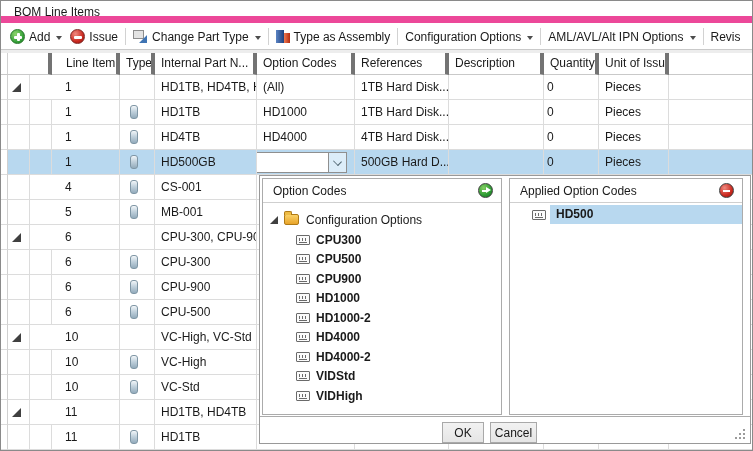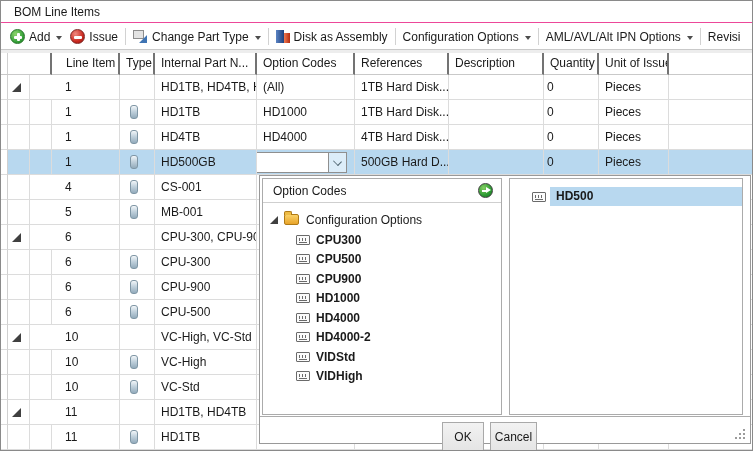--- a/index.html
+++ b/index.html
@@ -4,21 +4,21 @@
 <style>
   html,body { margin:0; padding:0; background:#fff; }
   * { box-sizing:border-box; }
   .window {
     position:relative; width:753px; height:451px;
     border:1px solid #8a8a8a; background:#fff; overflow:hidden;
     font-family:"Liberation Sans", sans-serif; font-size:12px; color:#1a1a1a;
   }
   
   .titlebar { position:absolute; left:0; top:0; right:0; height:22px; line-height:22px;
-    padding-left:13px; background:#fff; border-bottom:1px solid #ec4899; white-space:nowrap; }
+    padding-left:13px; background:#fff; border-bottom:7px solid #ec4899; white-space:nowrap; }
   
   .toolbar { position:absolute; left:0; top:23px; right:12px; height:25px; display:flex;
     align-items:center; padding-left:5px; background:#fff; overflow:hidden; }
   .tb-item { display:flex; align-items:center; gap:4px; padding:0 4px; height:22px; cursor:default; white-space:nowrap; }
   .caret { width:0; height:0; border-left:3.5px solid transparent; border-right:3.5px solid transparent;
     border-top:4px solid #4d4d4d; margin-left:2px; margin-top:2px; }
   .tb-sep { width:1px; height:17px; background:#d2d2d2; margin:0 3px; flex:none; }
   .tb-icon { flex:none; position:relative; }
   .add-icon, .delete-icon { width:15px; height:15px; border-radius:50%; }
   .add-icon { background:radial-gradient(circle at 35% 30%, #8ed46c, #3aa43c 60%, #1e7d22); border:1px solid #267528; }
@@ -31,21 +31,21 @@
   .change-part-type-icon::after  { content:""; position:absolute; right:1px; bottom:0; width:8px; height:8px; background:#3f74b3; clip-path:polygon(100% 0,100% 100%,0 100%); }
   .assembly-icon { width:14px; height:13px; }
   .assembly-icon::before { content:""; position:absolute; left:0; top:0; width:8px; height:13px; background:linear-gradient(90deg,#5b84c4,#1d3f7c); }
   .assembly-icon::after  { content:""; position:absolute; left:8px; top:3px; width:6px; height:10px; background:linear-gradient(90deg,#ef7a52,#b32b10); }
   
   .grid-strip { position:absolute; left:0; top:48px; right:0; height:4px; background:#ededed; border-top:1px solid #c9c9c9; }
   .grid { position:absolute; left:0; top:52px; width:753px; }
   .gridrow { display:grid; grid-template-columns:7px 22px 22px 68px 35px 102px 98px 94px 95px 55px 70px 85px; }
   .ghead { height:22px; }
   .ghead > div { border-bottom:1px solid #c9c9c9; line-height:21px; padding-left:6px;
-    overflow:hidden; white-space:nowrap; border-right:2px solid #737373; }
+    overflow:hidden; white-space:nowrap; border-right:4px solid #737373; }
   .ghead .h-gutter { padding:0; border-right:1px solid #d0d0d0; }
   .ghead .h-ind { grid-column:2 / span 2; padding:0; }
   .ghead .h-li { padding-left:14px; }
   .ghead .h-cust { border-right:none;margin-top:20px; }
   .grow { height:25px; }
   .grow > div { border-bottom:1px solid #dcdcdc; line-height:24px; overflow:hidden; white-space:nowrap; position:relative; }
   .gutter { border-right:1px solid #d0d0d0; }
   .ind1 { border-right:1px solid #dcdcdc; }
   .grow.lvl1 .ind2 { border-right:1px solid #dcdcdc; }
   .c-li   { padding-left:13px; border-right:1px solid #dcdcdc; }
@@ -83,25 +83,25 @@
   .tree-exp { width:0; height:0; border-bottom:8px solid #404040; border-left:8px solid transparent; margin-right:6px; flex:none; }
   .folder { width:15px; height:11px; background:linear-gradient(#fad167,#e8a42a); border:1px solid #b07a15;
     border-radius:2px; position:relative; margin-right:7px; flex:none; }
   .folder::before { content:""; position:absolute; left:-1px; top:-4px; width:6px; height:3px;
     background:#eebc45; border:1px solid #b07a15; border-bottom:none; border-radius:2px 2px 0 0; }
   .tree-item { height:19.5px; display:flex; align-items:center; padding-left:33px; font-weight:bold; gap:6px; white-space:nowrap; }
   .kbd { width:14px; height:10px; border:1px solid #6a6a6a; border-radius:1px; background:#fbfbfb; position:relative; flex:none; }
   .kbd::before { content:""; position:absolute; left:2px; top:2px; right:2px; height:3px;
     background:repeating-linear-gradient(90deg,#6a6a6a 0 1px,transparent 1px 3px); }
   .kbd::after { content:""; position:absolute; left:2px; bottom:1px; right:2px; height:1px; background:#6a6a6a; }
-  .applied-item { margin-top:9px; height:17px; display:flex; align-items:center; }
+  .applied-item { margin-top:3px; height:17px; display:flex; align-items:center; }
   .applied-item .kbd { margin-left:22px; margin-right:4px; }
   .applied-label { flex:1; height:19px; line-height:19px; background:#b8d8ef; padding-left:6px; font-weight:bold; }
   .popup-footer { position:absolute; left:0; right:0; top:240px; bottom:0; border-top:1px solid #ababab; background:#fff; }
-  .btn { position:absolute; top:5px; height:29px; background:linear-gradient(#f2f2f2,#e5e5e5);
+  .btn { position:absolute; top:5px; height:21px; background:linear-gradient(#f2f2f2,#e5e5e5);
     border:1px solid #a9a9a9; font-family:inherit; font-size:12px; color:#1a1a1a; padding:0; text-align:center; }
   .btn.ok { left:182px; width:42px; }
   .btn.cancel { left:230px; width:47px; }
   .grip { position:absolute; right:4px; bottom:3px; width:11px; height:11px; }
   .grip::after { content:""; position:absolute; left:0; top:0; width:2px; height:2px; background:transparent;
     box-shadow:8px 0 #9b9b9b, 8px 4px #9b9b9b, 4px 4px #9b9b9b, 8px 8px #9b9b9b, 4px 8px #9b9b9b, 0 8px #9b9b9b; }
 </style>
 </head>
 <body>
 
@@ -123,21 +123,21 @@
   </div>
 <span class="tb-sep"></span>
   <div class="tb-item">
     <span class="tb-icon change-part-type-icon"></span>
     <span class="tb-label">Change Part Type</span>
     <span class="caret"></span>
   </div>
 <span class="tb-sep"></span>
   <div class="tb-item">
     <span class="tb-icon assembly-icon"></span>
-    <span class="tb-label">Disk as Assembly</span>
+    <span class="tb-label">Type as Assembly</span>
 
   </div>
 <span class="tb-sep"></span>
   <div class="tb-item">
 
     <span class="tb-label">Configuration Options</span>
     <span class="caret"></span>
   </div>
 <span class="tb-sep"></span>
   <div class="tb-item">
@@ -486,20 +486,24 @@
   <div class="tree-item">
     <span class="kbd"></span>
     <span>CPU900</span>
   </div>
 
   <div class="tree-item">
     <span class="kbd"></span>
     <span>HD1000</span>
   </div>
 
+  <div class="tree-item">
+    <span class="kbd"></span>
+    <span>HD1000-2</span>
+  </div>
 
   <div class="tree-item">
     <span class="kbd"></span>
     <span>HD4000</span>
   </div>
 
   <div class="tree-item">
     <span class="kbd"></span>
     <span>HD4000-2</span>
   </div>
@@ -510,20 +514,24 @@
   </div>
 
   <div class="tree-item">
     <span class="kbd"></span>
     <span>VIDHigh</span>
   </div>
 </div>
       </div>
     </div>
     <div class="panel right">
+      <div class="panel-head">
+        <span class="panel-title">Applied Option Codes</span>
+        <span class="circle-btn red"></span>
+      </div>
       <div id="applied-items">
   <div class="applied-item">
     <span class="kbd"></span>
     <span class="applied-label">HD500</span>
   </div>
 </div>
     </div>
     <div class="popup-footer">
       <button class="btn ok">OK</button>
       <button class="btn cancel">Cancel</button>

